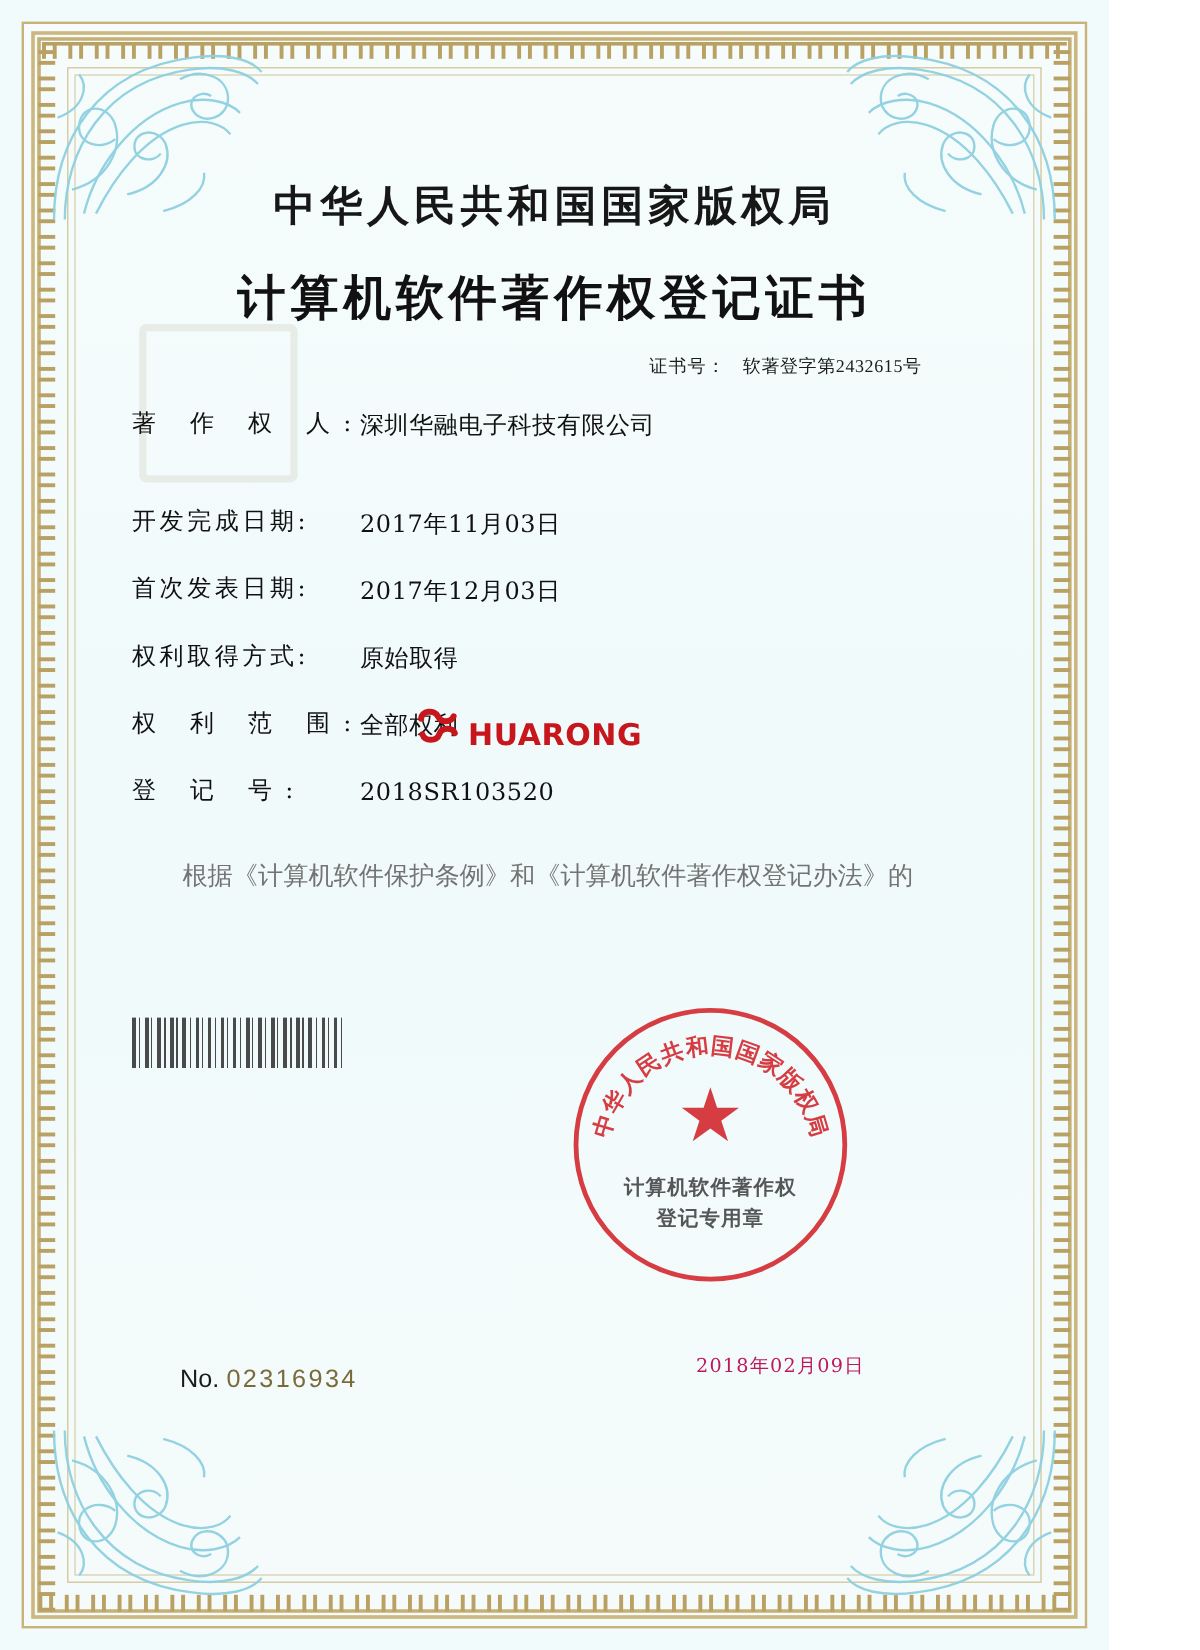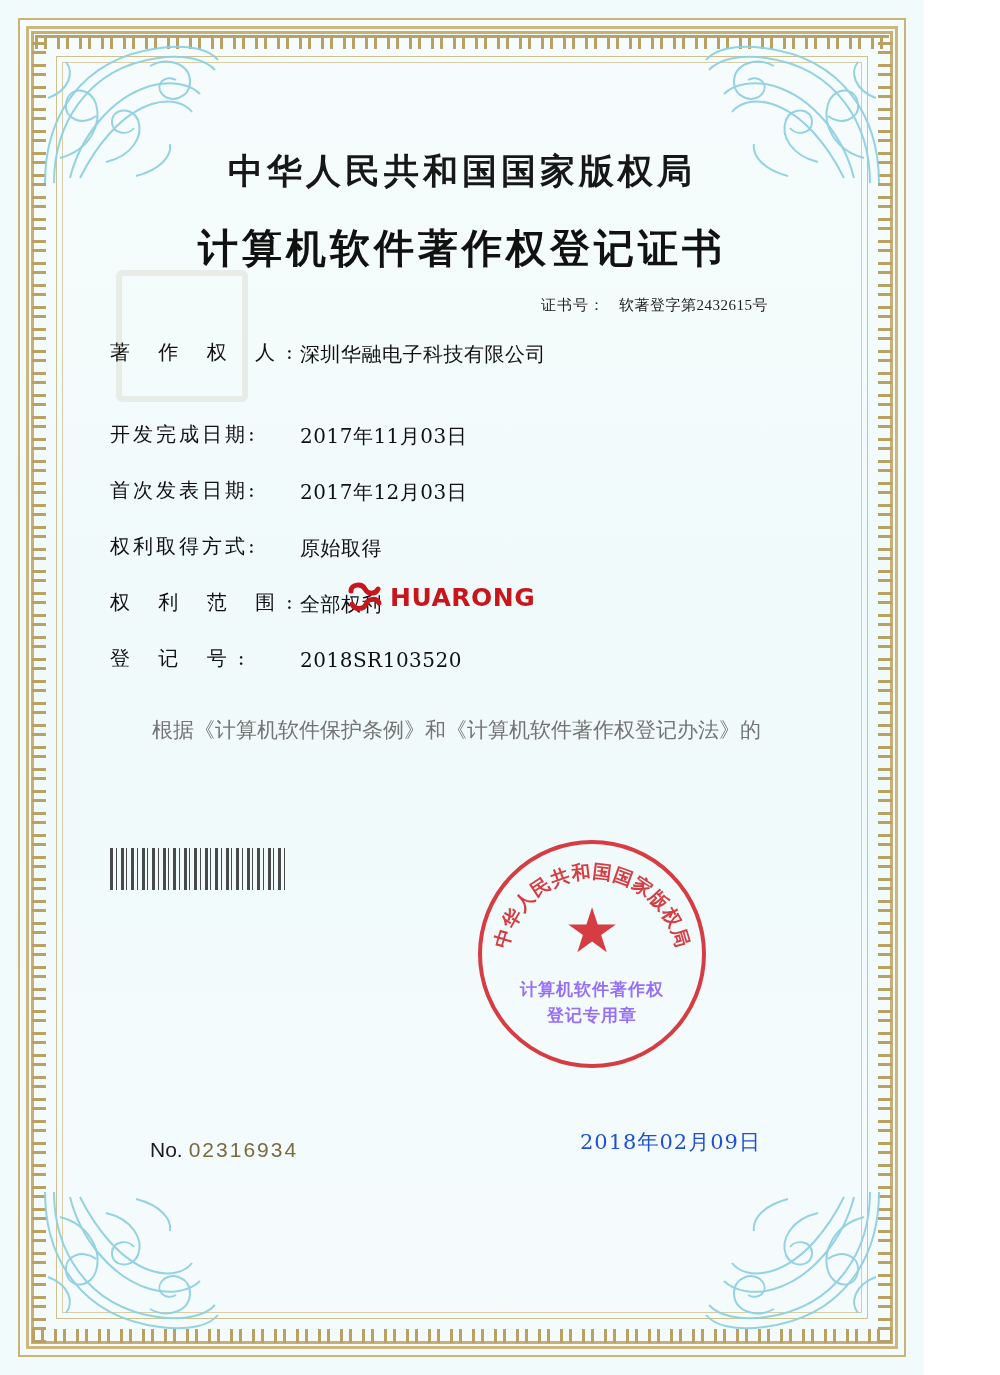--- a/index.html
+++ b/index.html
@@ -204,20 +204,21 @@
     width: 34px; height: 30px;
     position: relative;
   }
   .logo .mark svg { display: block; }
   .logo .word {
     font-family: "DejaVu Sans", sans-serif;
     font-weight: bold;
     font-size: 25px;
     color: #c8161d;
     letter-spacing: 0.5px;
+    margin-top: 16px;
   }
 
   
   .barcode {
     position: absolute;
     left: 110px;
     top: 848px;
     width: 176px;
     height: 42px;
     background-image: repeating-linear-gradient(90deg,
@@ -265,32 +266,32 @@
     letter-spacing: 1px;
   }
   .seal .l1, .seal .l2 {
     position: absolute;
     width: 100%;
     text-align: center;
     font-family: "DejaVu Serif", serif;
     font-weight: bold;
     font-size: 17px;
     letter-spacing: 1px;
-    color: #8b5cf6;
+    color: #404040;
   }
   .seal .l1 { top: 134px; }
   .seal .l2 { top: 160px; }
 
   .issue-date {
     position: absolute;
     left: 580px;
     top: 1128px;
-    font-size: 21px;
-    font-family: "DejaVu Serif", serif;
-    color: #1d4ed8;
+    font-size: 16px;
+    font-family: "DejaVu Serif", serif;
+    color: #be185d;
     letter-spacing: 1px;
   }
 
   .serial {
     position: absolute;
     left: 150px;
     top: 1138px;
     font-size: 21px;
     font-family: Liberation Sans, sans-serif;
     color: #1b1b1b;

